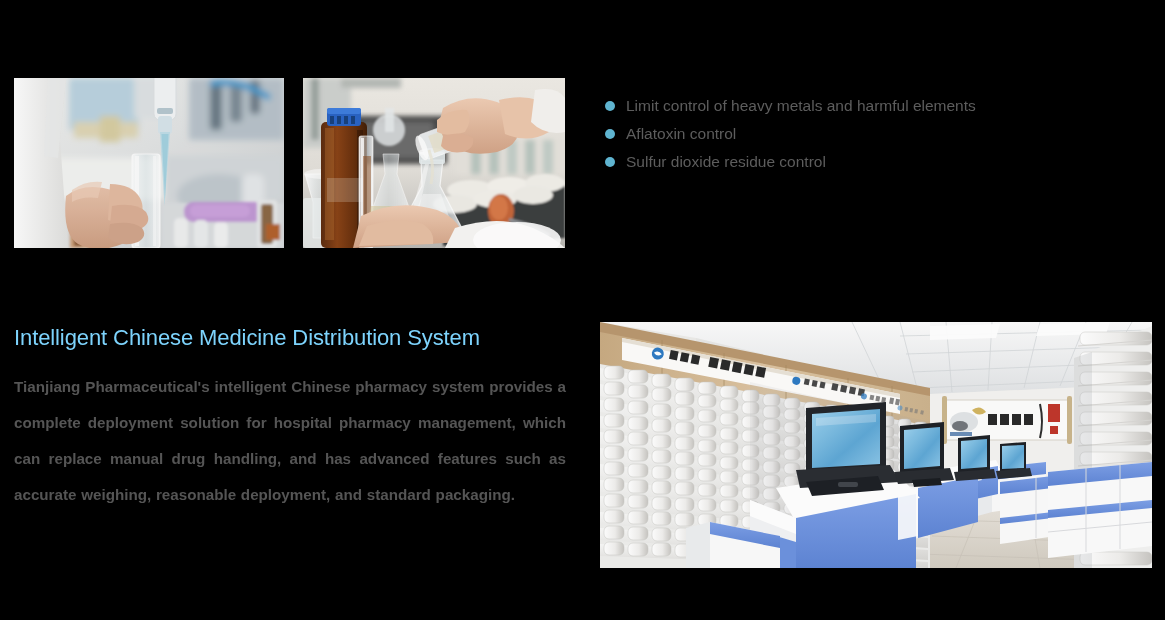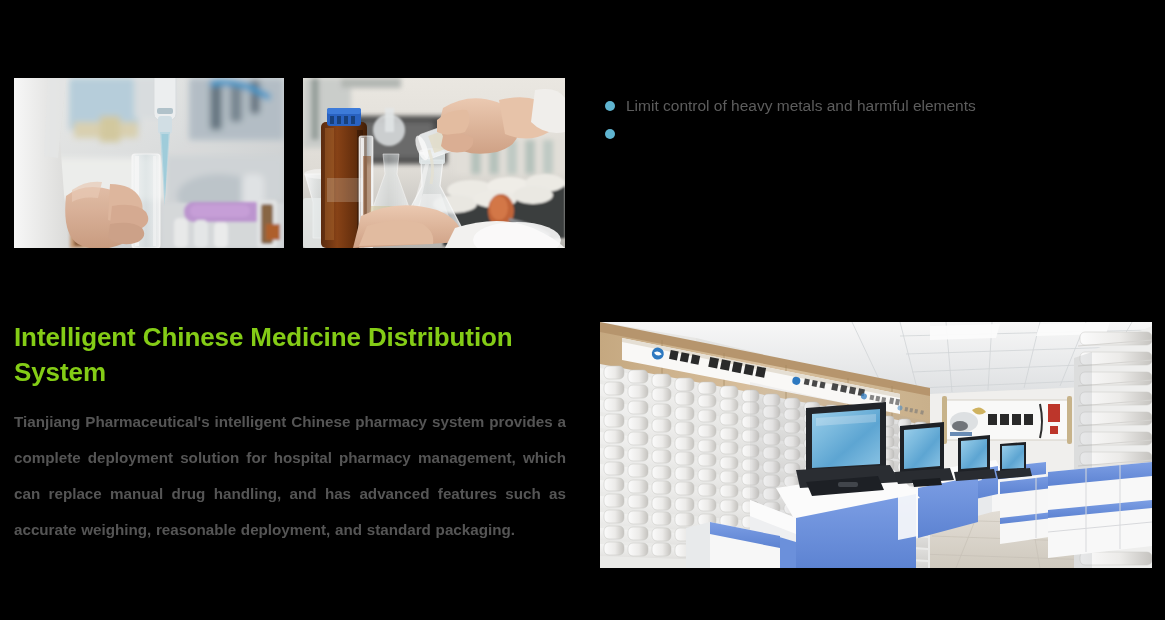--- a/index.html
+++ b/index.html
@@ -99,24 +99,24 @@
   }
 
   .bottom-left {
     position: absolute;
     left: 14px;
     top: 20px;
     width: 552px;
   }
 
   .bottom-heading {
-    font-size: 26px;
+    font-size: 22px;
     line-height: 35px;
-    color: #84cc16;
-    font-weight: bold;
+    color: #7dd3fc;
+    font-weight: normal;
     letter-spacing: -0.1px;
   }
 
   .bottom-body {
     margin-top: 14px;
     font-size: 15.2px;
     line-height: 36px;
     color: #555555;
     text-align: justify;
     text-align-last: left;
@@ -367,20 +367,25 @@
   </div>
 
   <div class="top-text">
     <ul class="bullet-list">
       <li class="bullet-item">
         <span class="bullet-dot"></span>
         <span>Limit control of heavy metals and harmful elements</span>
       </li>
       <li class="bullet-item">
         <span class="bullet-dot"></span>
+        <span>Aflatoxin control</span>
+      </li>
+      <li class="bullet-item">
+        <span class="bullet-dot"></span>
+        <span>Sulfur dioxide residue control</span>
       </li>
     </ul>
   </div>
 </div>
 
 <div class="bottom-section">
 
   <div class="bottom-left">
     <h2 class="bottom-heading">Intelligent Chinese Medicine Distribution System</h2>
     <p class="bottom-body">Tianjiang Pharmaceutical's intelligent Chinese pharmacy system provides a complete deployment solution for hospital pharmacy management, which can replace manual drug handling, and has advanced features such as accurate weighing, reasonable deployment, and standard packaging.</p>

